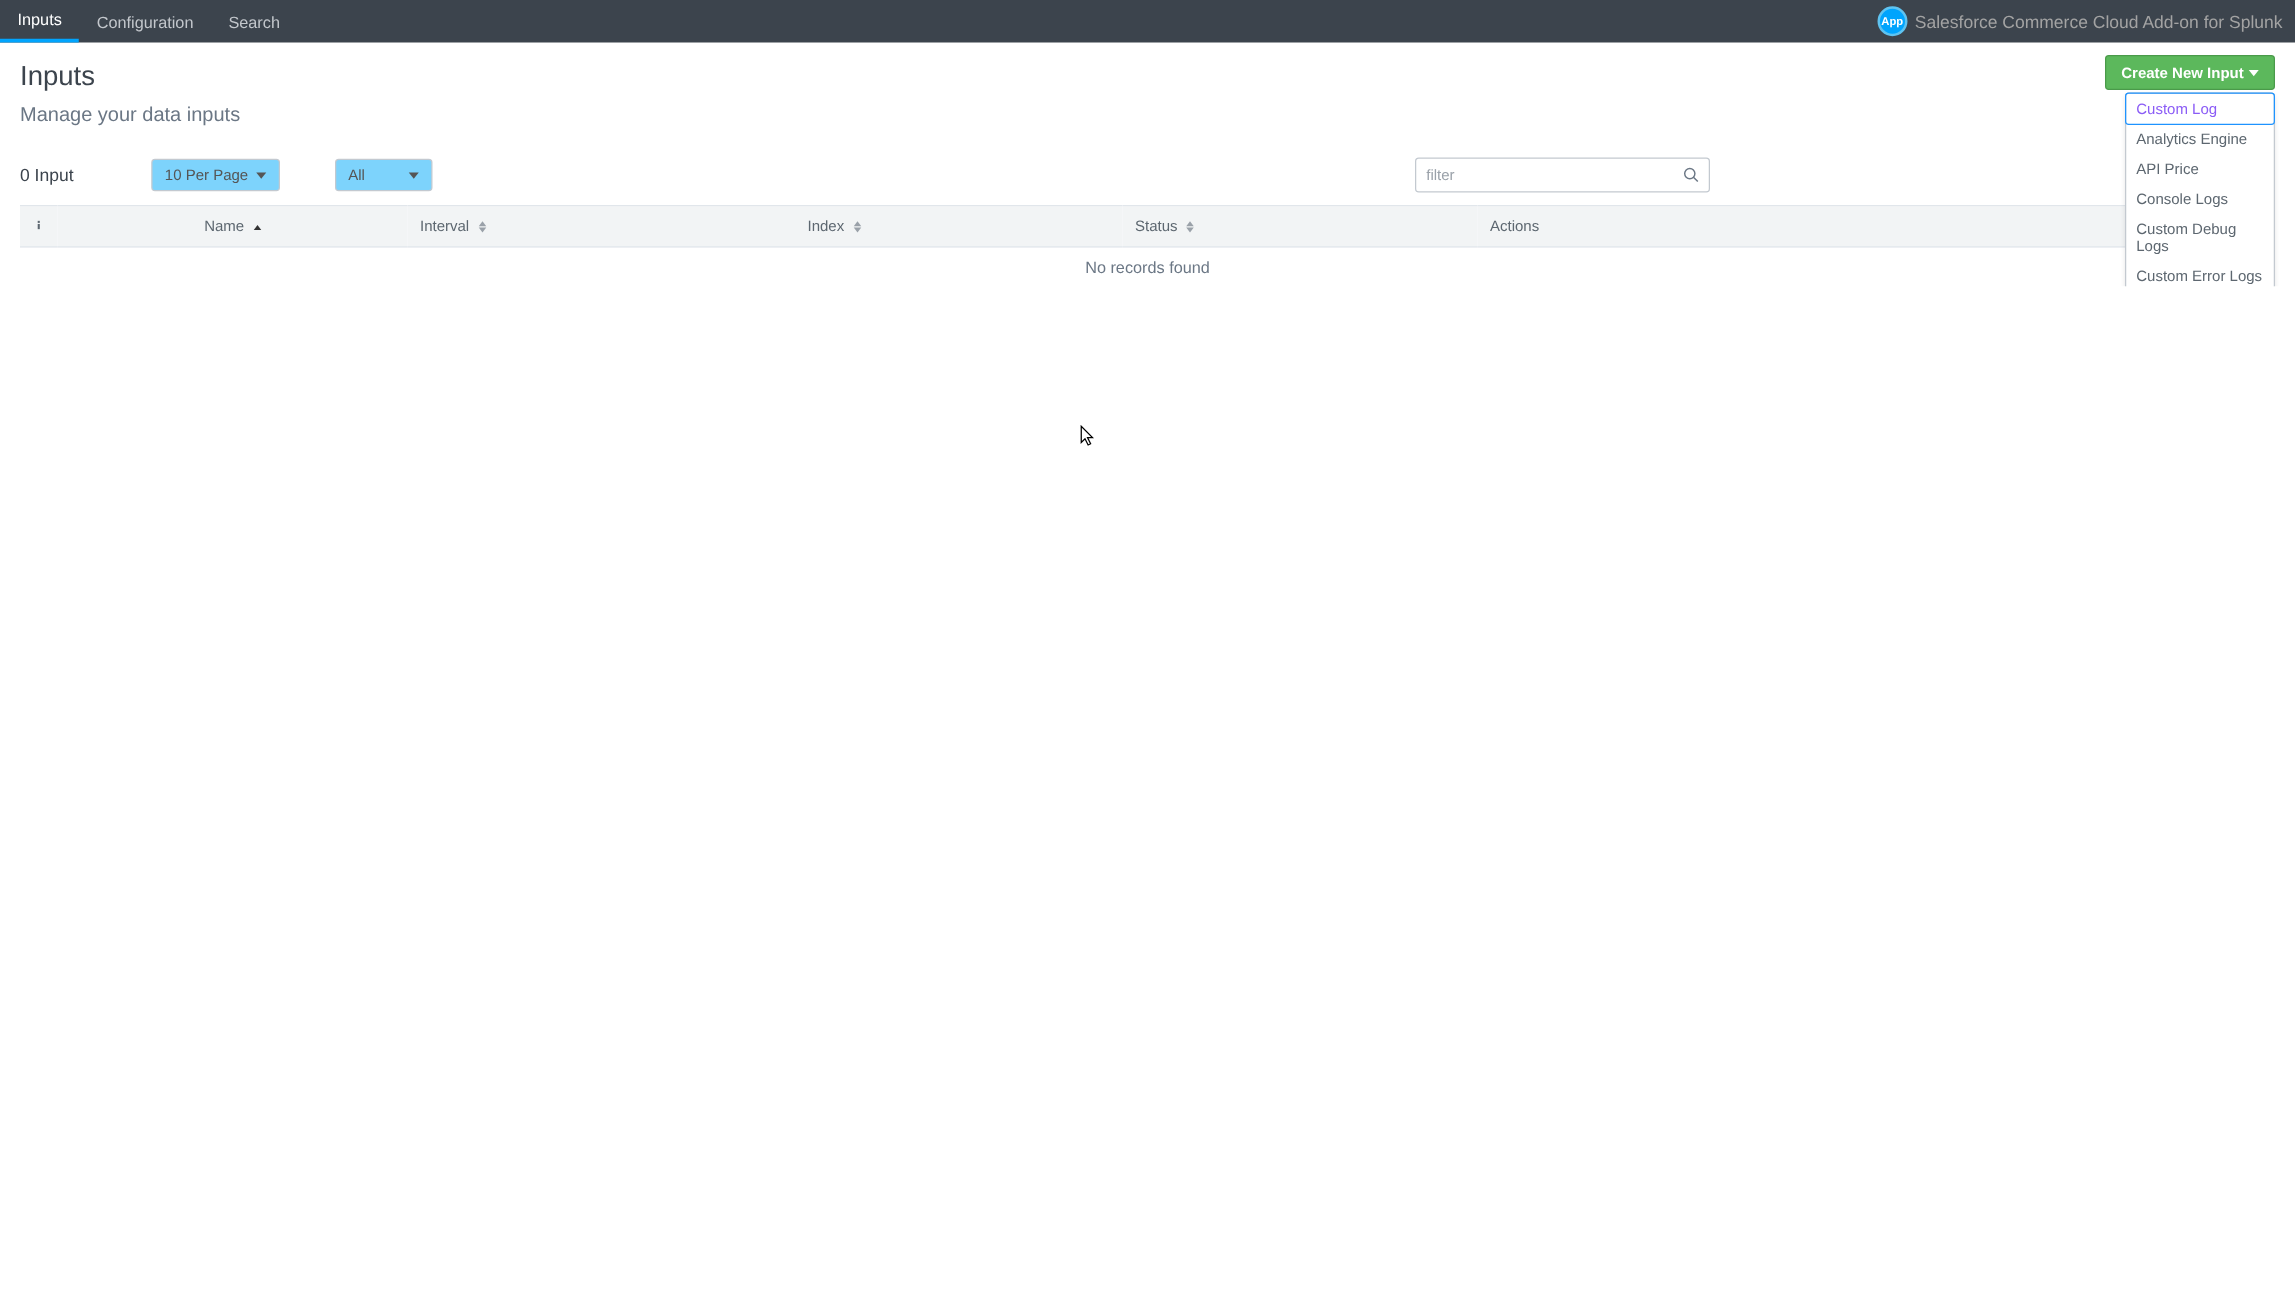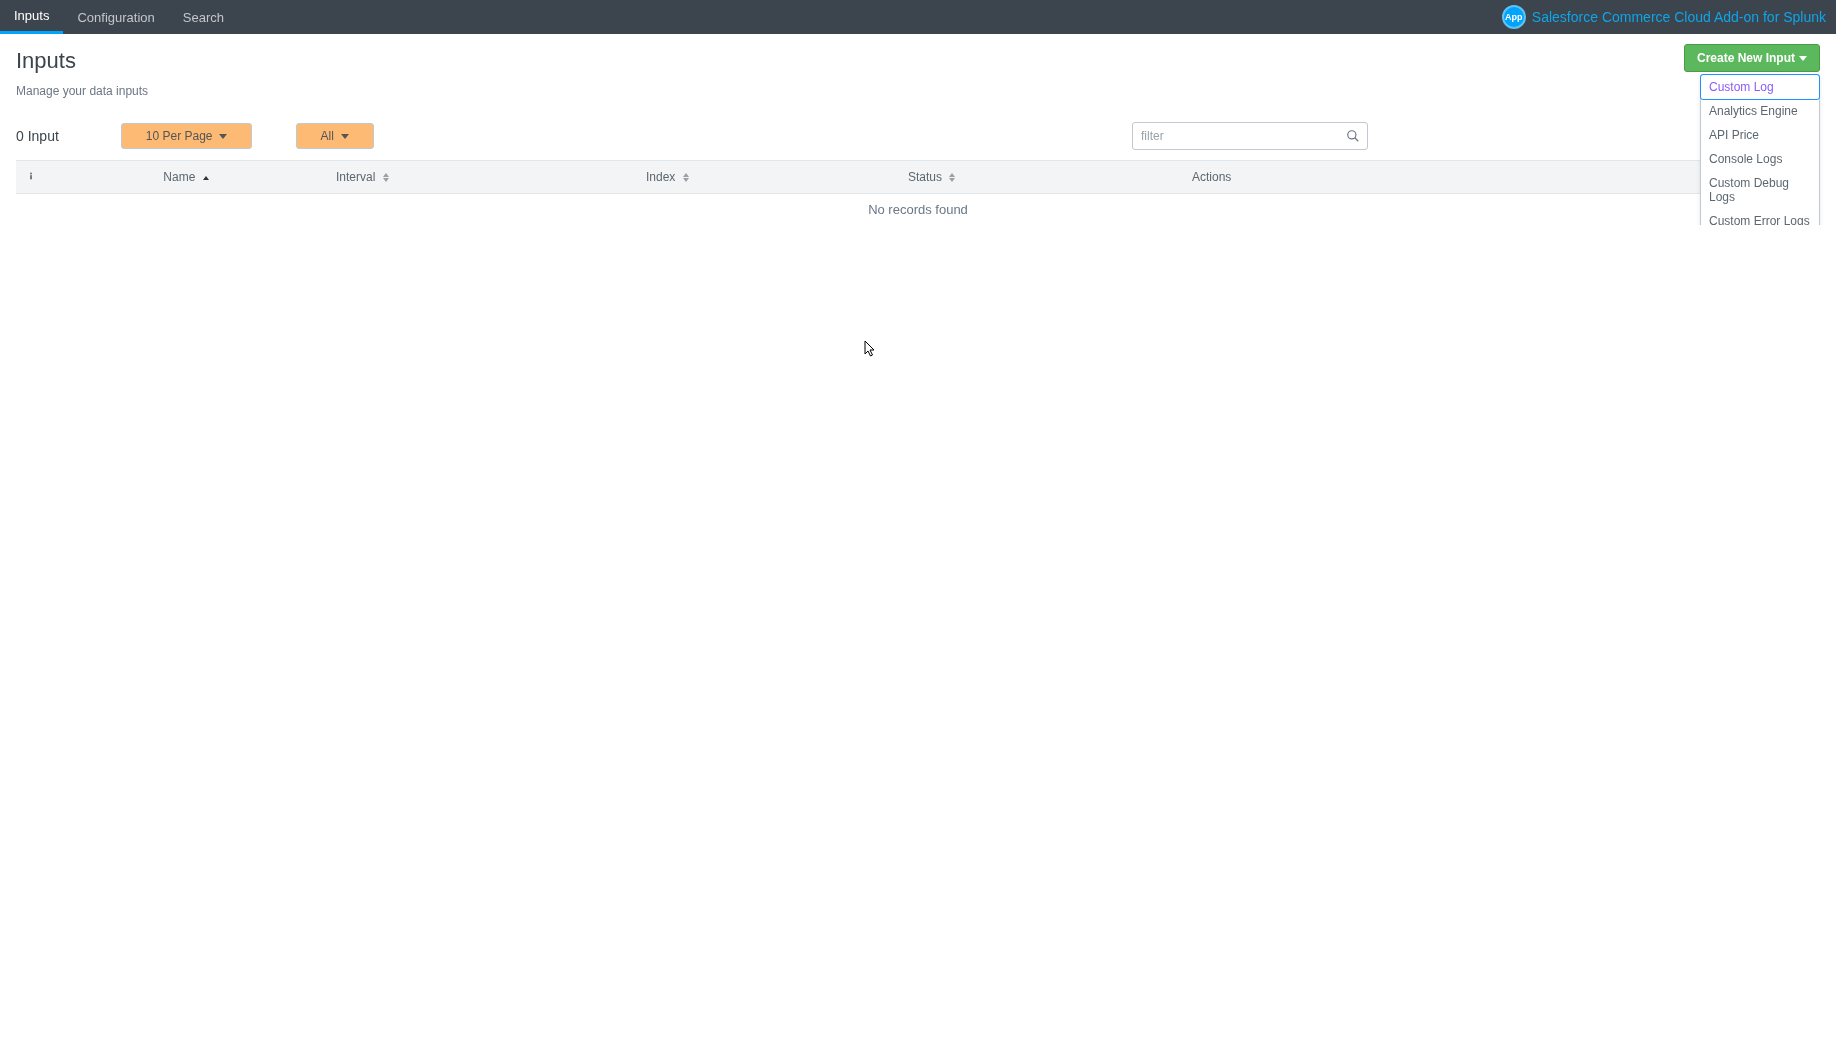--- a/index.html
+++ b/index.html
@@ -5,35 +5,35 @@
   * { margin:0; padding:0; box-sizing:border-box; }
   body { font-family: "Helvetica Neue", Helvetica, Arial, sans-serif; font-size:13px; color:#333; background:#fff; }
 
   
   .navbar { background:#3c444d; height:34px; display:flex; align-items:center; justify-content:space-between; padding:0 10px 0 0; }
   .nav-left { display:flex; height:100%; }
   .nav-tab { color:#c3c7cc; font-size:13px; padding:0 14px; height:100%; display:flex; align-items:center; cursor:pointer; }
   .nav-tab.active { color:#fff; border-bottom:3px solid #00a4fd; }
   .nav-right { display:flex; align-items:center; gap:6px; }
   .app-icon { width:24px; height:24px; border-radius:50%; background:#00a4fd; display:flex; align-items:center; justify-content:center; color:#fff; font-size:9px; font-weight:bold; border:2px solid #5fc3f0;}
-  .app-title { color:#0ea5e9; font-size:14px; }
+  .app-title { color:#a3a3a3; font-size:14px; }
 
   
   .page { padding:14px 16px 0 16px; position:relative; }
   .page-title { font-size:22px; color:#3c444d; font-weight:400; }
-  .page-sub { color:#6b7785; font-size:12px; margin-top:10px; }
+  .page-sub { color:#6b7785; font-size:16px; margin-top:10px; }
 
   .create-btn { position:absolute; right:16px; top:10px; background:#5cb85c; border:1px solid #4a9a4a; color:#fff; font-size:12px; font-weight:600; padding:6px 12px; border-radius:3px; cursor:pointer; display:flex; align-items:center; gap:4px;}
   .caret-down { width:0; height:0; border-left:4px solid transparent; border-right:4px solid transparent; border-top:5px solid currentColor; display:inline-block;}
   .caret-down.dark { border-top-color:#555; }
 
   
   .controls { display:flex; align-items:center; margin-top:24px; gap:12px; }
   .count { font-size:14px; color:#3c444d; margin-right:50px; }
-  .select-btn { border:1px solid #c3c9d0; background:#fdba74; border-radius:3px; padding:5px 24px; font-size:12px; color:#555; display:flex; align-items:center; gap:6px; cursor:pointer; min-width:80px; justify-content:space-between;}
+  .select-btn { border:1px solid #c3c9d0; background:#7dd3fc; border-radius:3px; padding:5px 10px; font-size:12px; color:#555; display:flex; align-items:center; gap:6px; cursor:pointer; min-width:80px; justify-content:space-between;}
   .all-btn { min-width:78px;margin-left:32px; }
   .filter-wrap { margin-left:auto; position:relative; width:236px; margin-right:452px; }
   .filter-input { width:100%; border:1px solid #c3c9d0; border-radius:3px; padding:6px 28px 6px 8px; font-size:12px; color:#333; }
   .filter-input::placeholder { color:#9aa1a9; }
   .search-ic { position:absolute; right:8px; top:50%; transform:translateY(-50%); width:14px; height:14px; color:#6b7785; }
 
   
   .table-wrap { margin-top:10px; }
   table { width:100%; border-collapse:collapse; }
   thead th { background:#f2f4f5; text-align:left; font-weight:400; color:#5d6770; font-size:12px; padding:9px 10px; border-top:1px solid #e1e6eb; border-bottom:1px solid #e1e6eb;}

